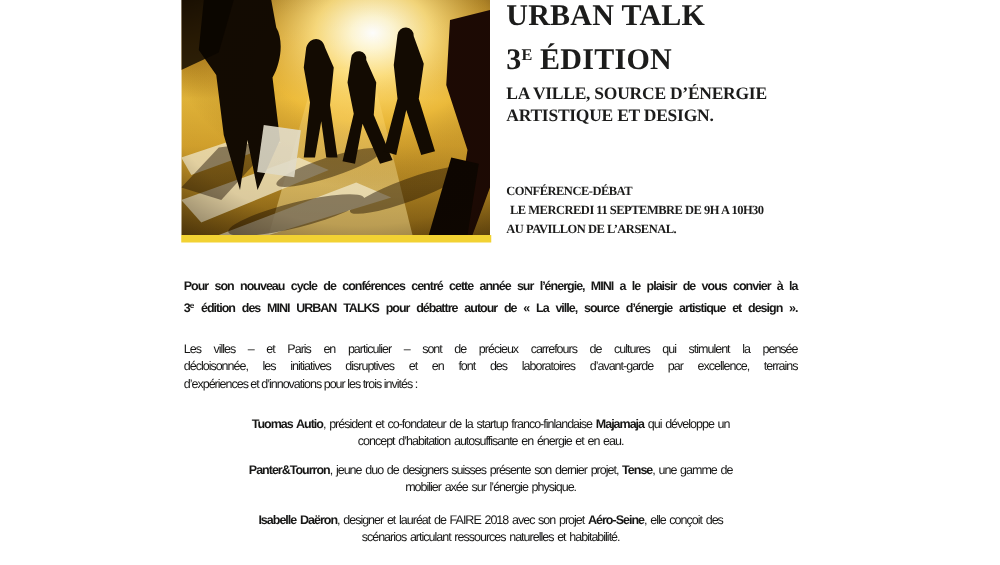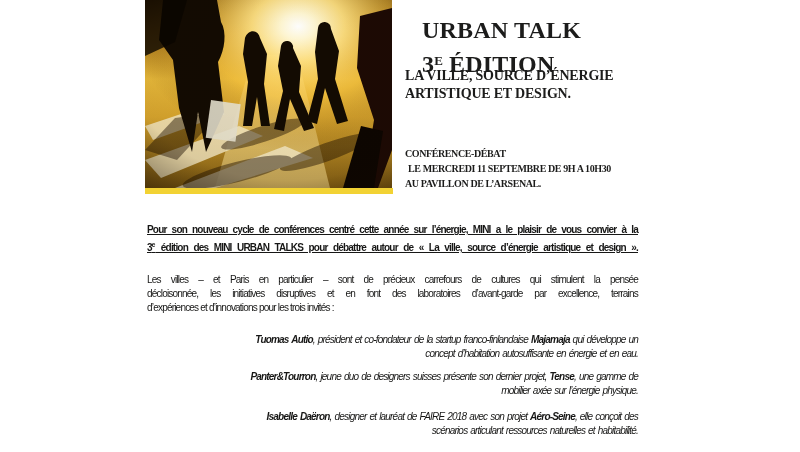--- a/index.html
+++ b/index.html
@@ -6,36 +6,36 @@
   .page{
     position:relative;width:800px;height:452px;background:#ffffff;overflow:hidden;
     font-family:"Liberation Sans","DejaVu Sans",sans-serif;color:#1a1a19;
   }
   
   .photo{position:absolute;left:145px;top:0;width:247px;height:188px;overflow:hidden;}
   .accent-bar{position:absolute;left:145px;top:188px;width:248px;height:6px;}
   
   .head{position:absolute;left:405px;top:0;width:260px;color:#1c1c1b;
         font-family:"Liberation Serif","DejaVu Serif",serif;}
-  .title{position:absolute;top:-1px;left:0;margin:17px;font-weight:bold;
+  .title{position:absolute;top:-1px;left:0;margin:0;font-weight:bold;
          font-size:24px;line-height:29.5px;letter-spacing:0.2px;}
   .title sup{font-size:13px;vertical-align:7px;letter-spacing:0;}
   .subtitle{position:absolute;top:67px;left:0;font-weight:bold;
             font-size:14px;line-height:17.5px;letter-spacing:-0.2px;}
   .details{position:absolute;top:146px;left:0;font-weight:bold;
            font-size:10px;line-height:15.2px;letter-spacing:-0.4px;}
   .details .ind{padding-left:3px;}
   
   .bodycol{position:absolute;left:147px;top:222px;width:491px;
            font-size:10px;line-height:14px;letter-spacing:-0.8px;color:#171716;}
   .para{margin:0;}
   .para .line.just{text-align:justify;text-align-last:justify;}
   .para .line.left{text-align:center;text-align-last:left;}
-  .para.center .line{text-align:right;word-spacing:1px;font-style:italic;}
-  .para.bold{font-weight:bold;line-height:15px;text-decoration:underline;}
+  .para.center .line{text-align:center;word-spacing:1px;}
+  .para.bold{font-weight:bold;line-height:15px;}
   .para.m-context{margin-top:18px;}
   .para.m-guest1{margin-top:18px;}
   .para.m-guest2{margin-top:9px;}
   .para.m-guest3{margin-top:12px;}
   .b{font-weight:bold;}
   .supe{font-size:6.5px;vertical-align:3.5px;letter-spacing:0;}
 </style>
 </head>
 <body>
 

